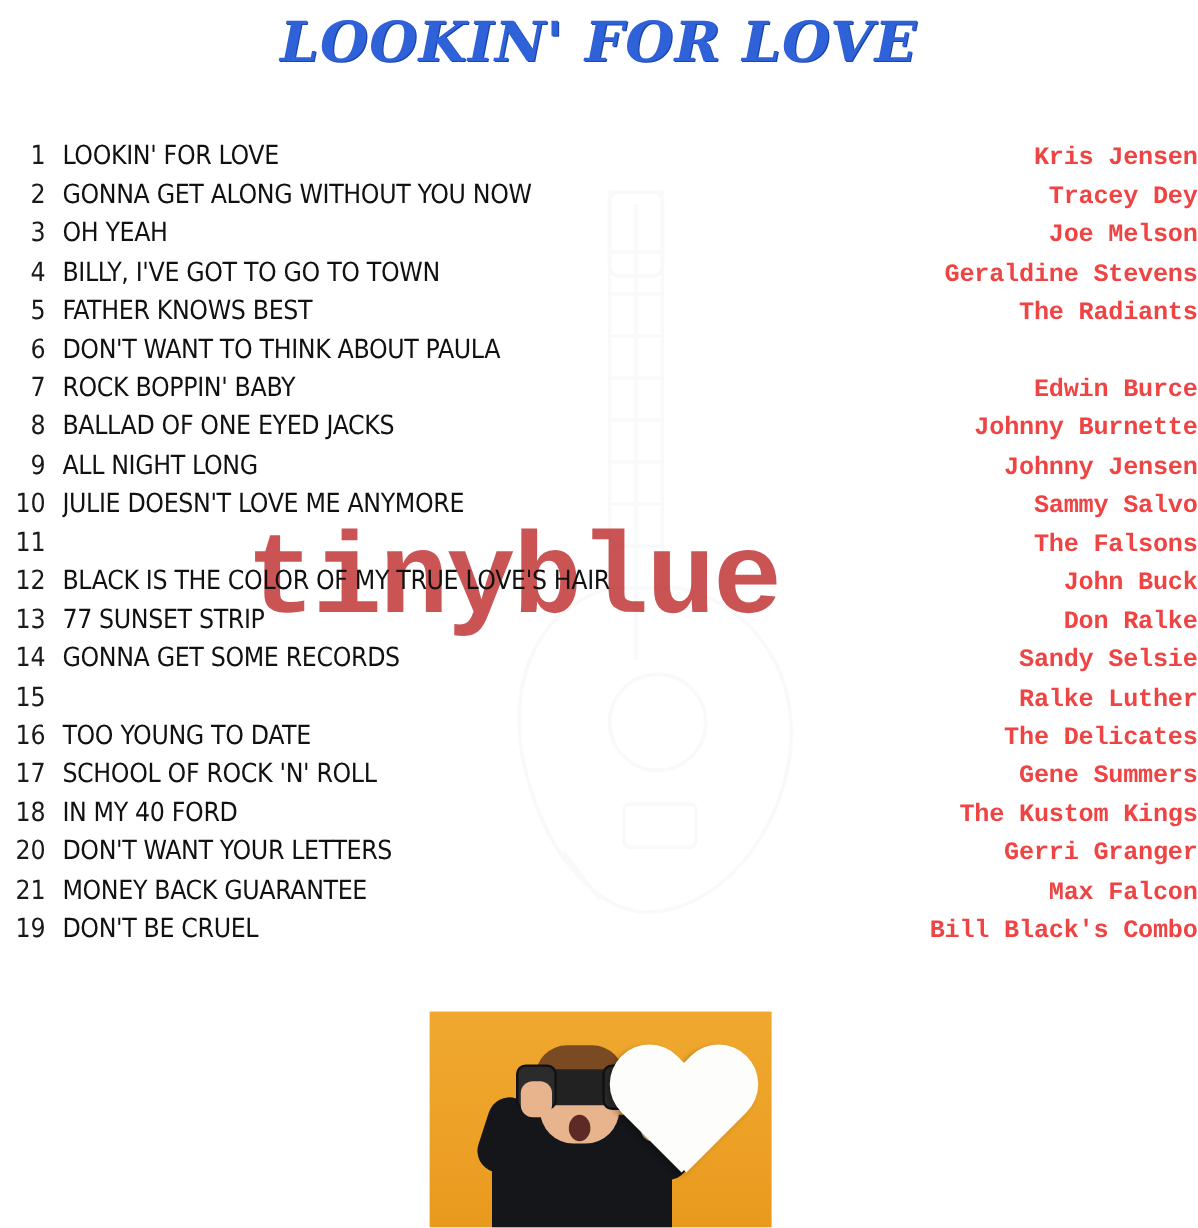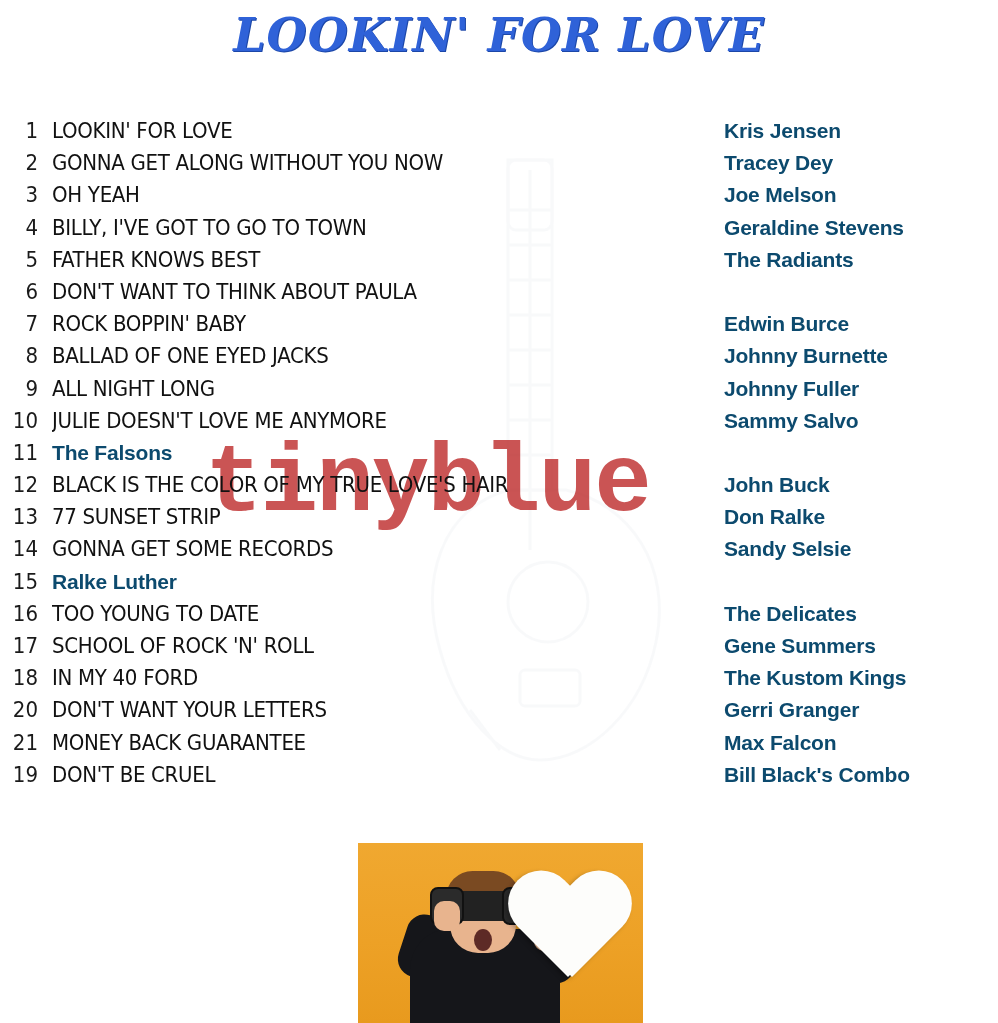--- a/index.html
+++ b/index.html
@@ -84,26 +84,27 @@
     flex: 0 0 672px;
     font-family: "DejaVu Sans Condensed", "DejaVu Sans", sans-serif;
     font-size: 22px;
     letter-spacing: -0.3px;
     color: #111111;
     white-space: nowrap;
     overflow: hidden;
   }
   .track-artist {
     flex: 1 1 auto;
-    font-family: Liberation Sans, sans-serif;
+    font-family: Liberation Mono, monospace;
     font-size: 21px;
     font-weight: bold;
     letter-spacing: -0.2px;
-    color: #0c4a6e;
+    color: #ef4444;
     white-space: nowrap;
+    text-align: right;
   }
 
   
   .photo {
     position: absolute;
     left: 358px;
     top: 843px;
     width: 285px;
     height: 180px;
     background: linear-gradient(180deg, #f0a830 0%, #eda126 55%, #e89a1e 100%);
@@ -299,21 +300,21 @@
       <div class="track-artist">Edwin Burce</div>
     </div>
     <div class="track-row">
       <div class="track-num">8</div>
       <div class="track-title">BALLAD OF ONE EYED JACKS</div>
       <div class="track-artist">Johnny Burnette</div>
     </div>
     <div class="track-row">
       <div class="track-num">9</div>
       <div class="track-title">ALL NIGHT LONG</div>
-      <div class="track-artist">Johnny Fuller</div>
+      <div class="track-artist">Johnny Jensen</div>
     </div>
     <div class="track-row">
       <div class="track-num">10</div>
       <div class="track-title">JULIE DOESN'T LOVE ME ANYMORE</div>
       <div class="track-artist">Sammy Salvo</div>
     </div>
     <div class="track-row">
       <div class="track-num">11</div>
       <div class="track-artist">The Falsons</div>
     </div>

